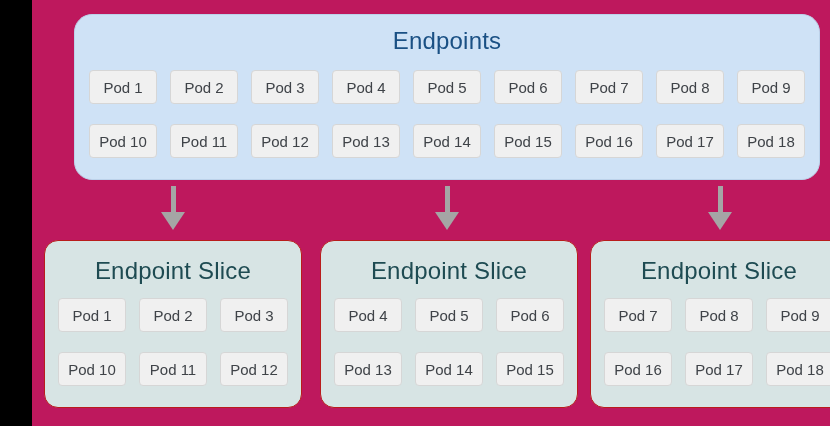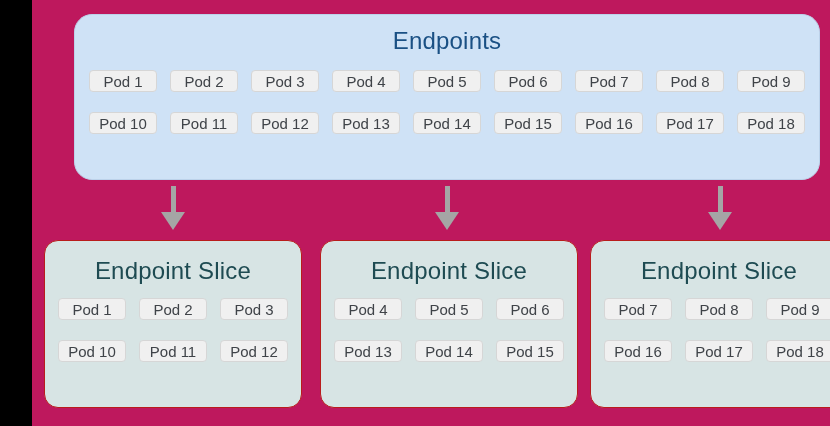--- a/index.html
+++ b/index.html
@@ -48,21 +48,21 @@
     gap: 20px;
     align-items: center;
   }
   .pod-row {
     display: flex;
     gap: 13px;
     justify-content: center;
   }
   .pod {
     width: 68px;
-    height: 22px;
+    height: 34px;
     box-sizing: border-box;
     background: #f0f0f0;
     border: 1px solid #d6d6d6;
     border-radius: 4px;
     color: #3f4348;
     font-size: 15px;
     display: flex;
     align-items: center;
     justify-content: center;
     white-space: nowrap;

